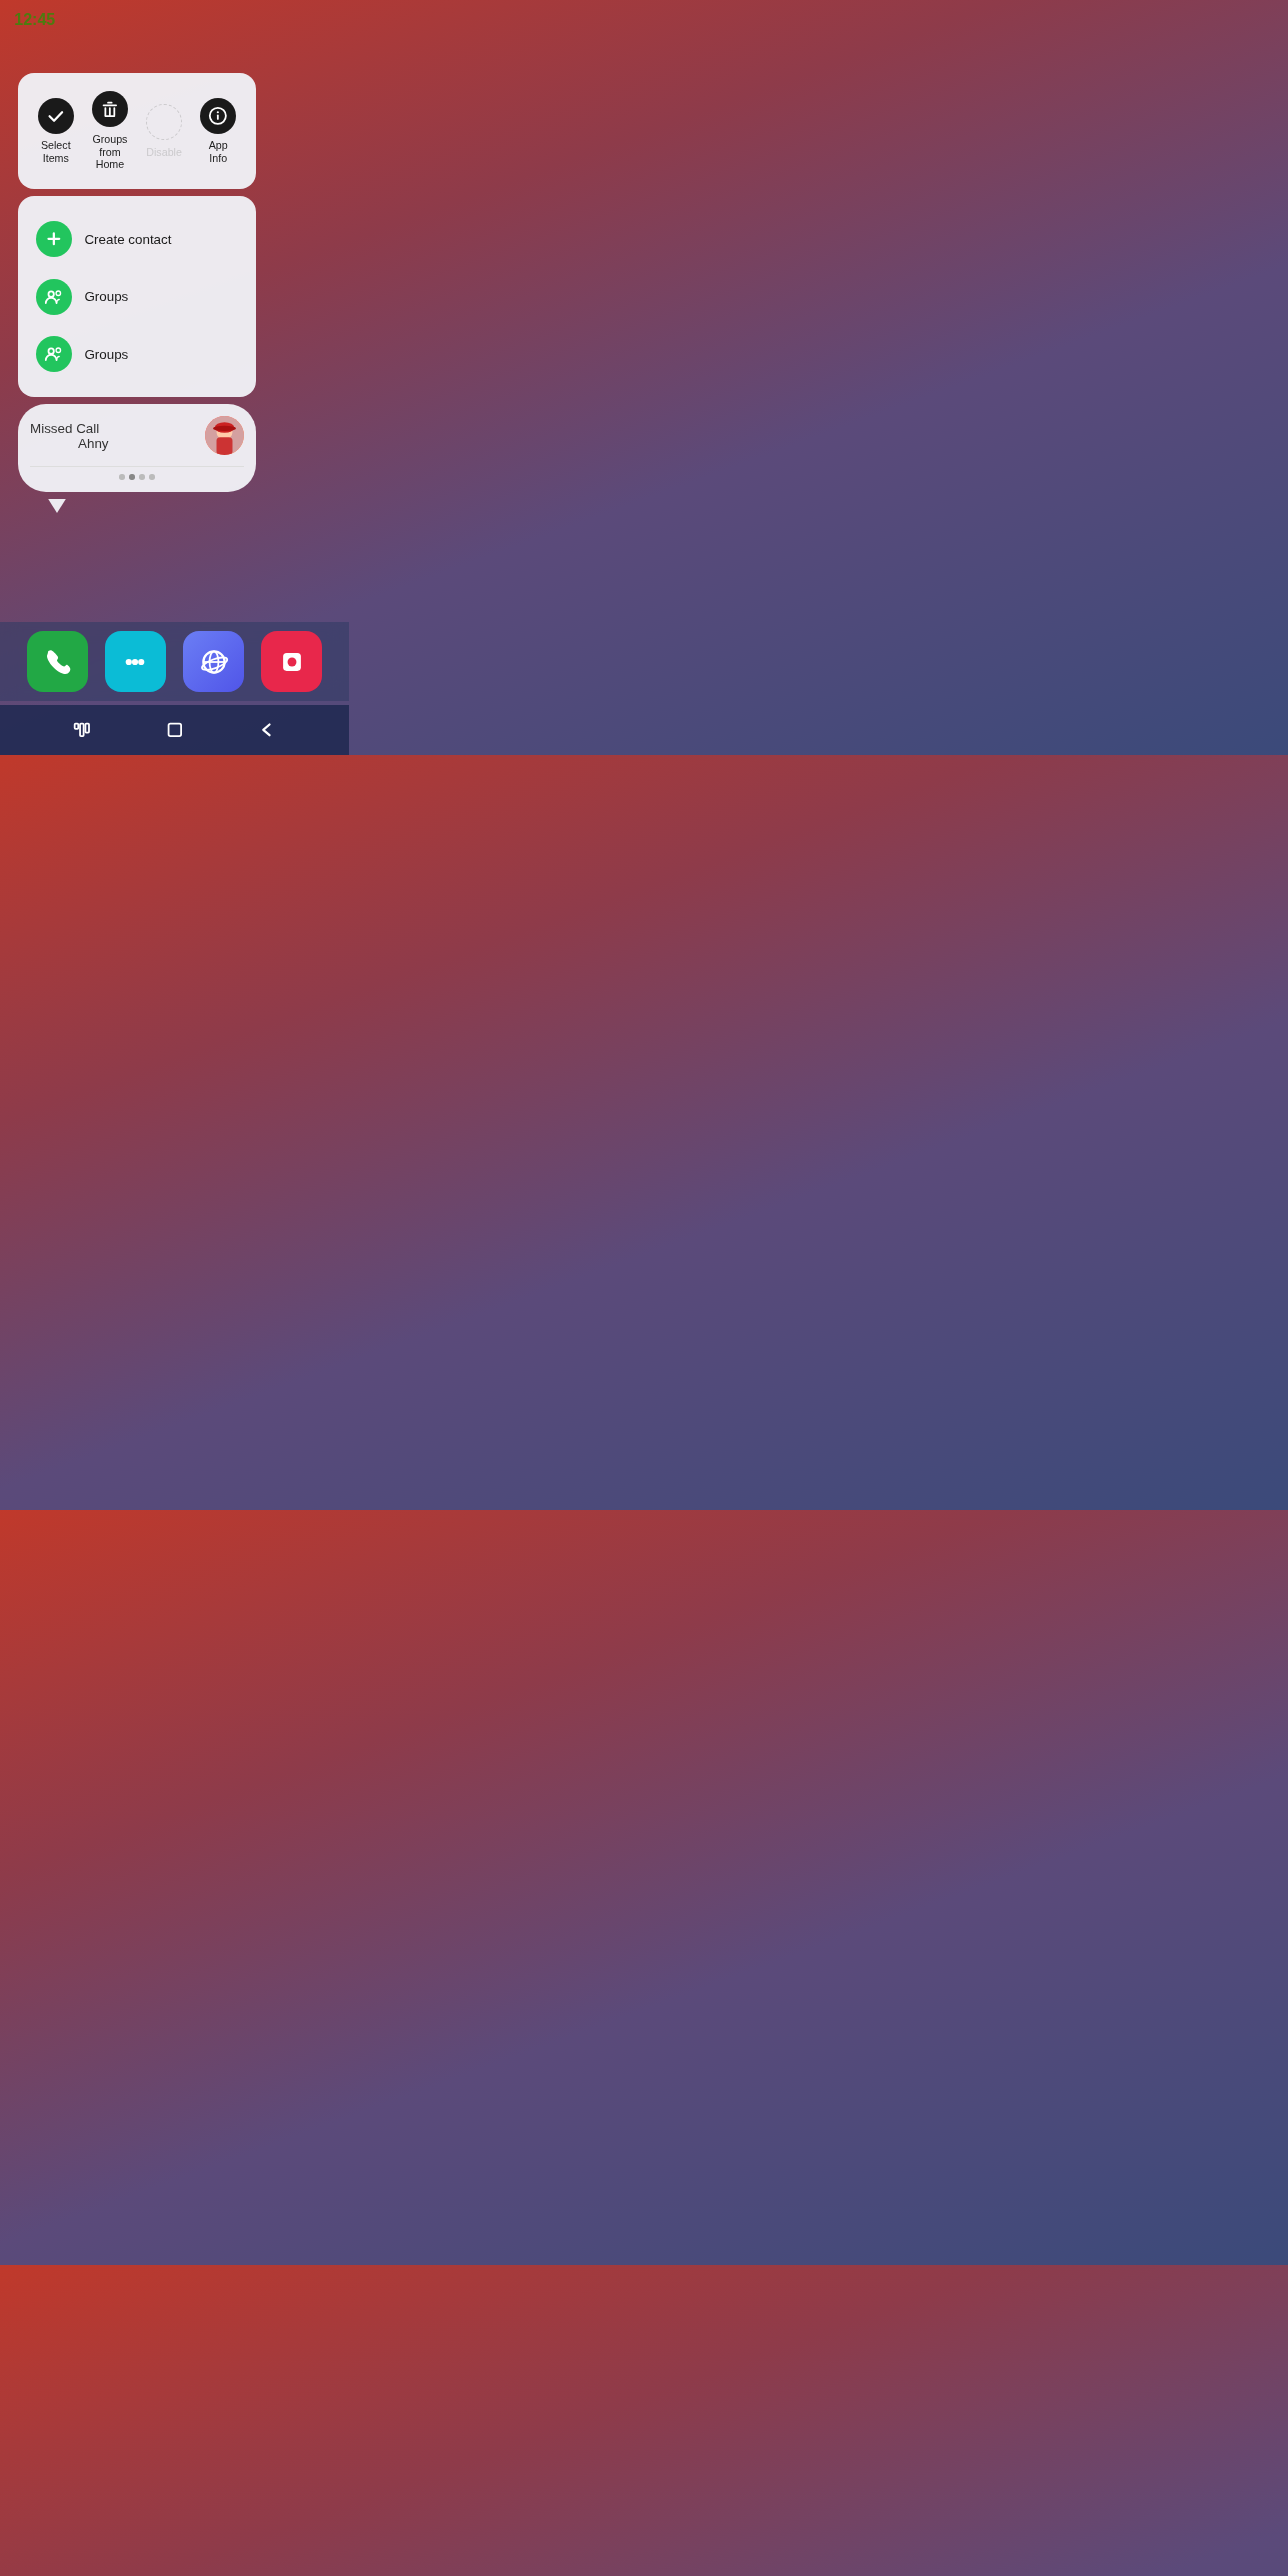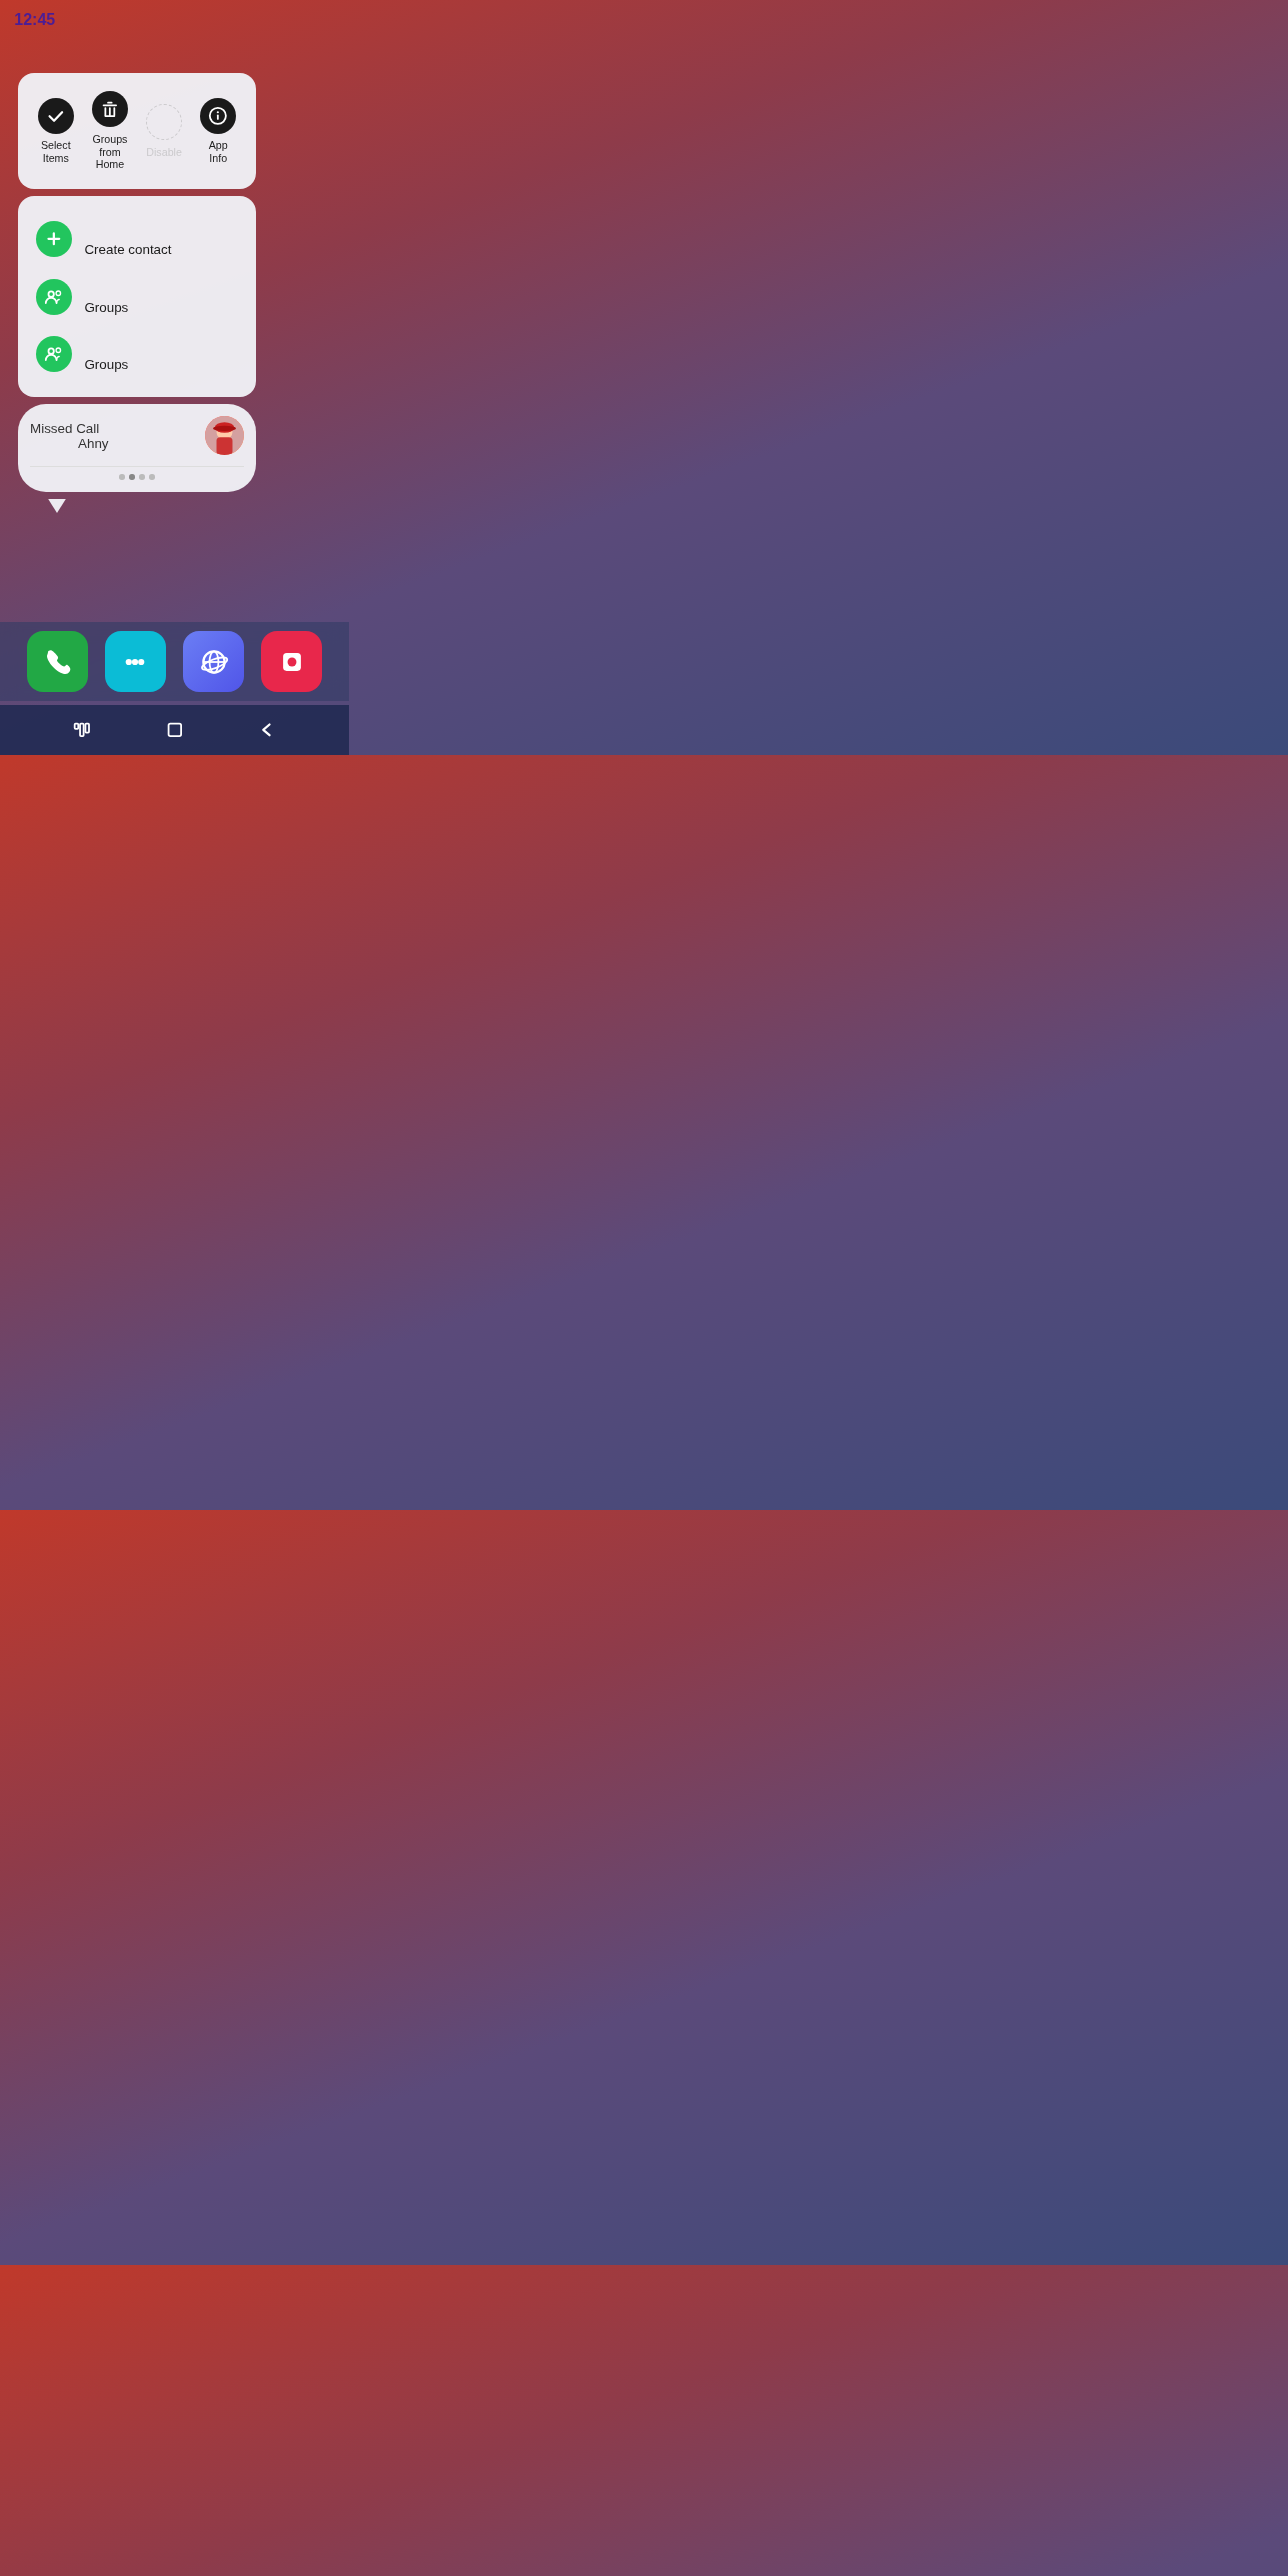--- a/index.html
+++ b/index.html
@@ -17,21 +17,21 @@
     .status-bar {
       position: absolute;
       top: 0;
       left: 0;
       right: 0;
       padding: 10.7px 14.3px 3.6px;
       z-index: 10;
     }
 
     .time {
-      color: #4c1d95;
+      color: #4d7c0f;
       font-size: 16px;
       font-weight: 600;
     }
 
     .context-menu-container {
       position: absolute;
       bottom: 242px;
       left: 18px;
       width: 238px;
       display: flex;
@@ -92,21 +92,21 @@
     }
 
     .shortcut-panel {
       display: flex;
       flex-direction: column;
       gap: 0;
     }
 
     .shortcut-item {
       display: flex;
-      align-items: flex-end;
+      align-items: center;
       gap: 12.5px;
       padding: 10.7px 3.6px;
       cursor: pointer;
     }
 
     .shortcut-icon {
       width: 36px;
       height: 36px;
       border-radius: 50%;
       background: #22c55e;

